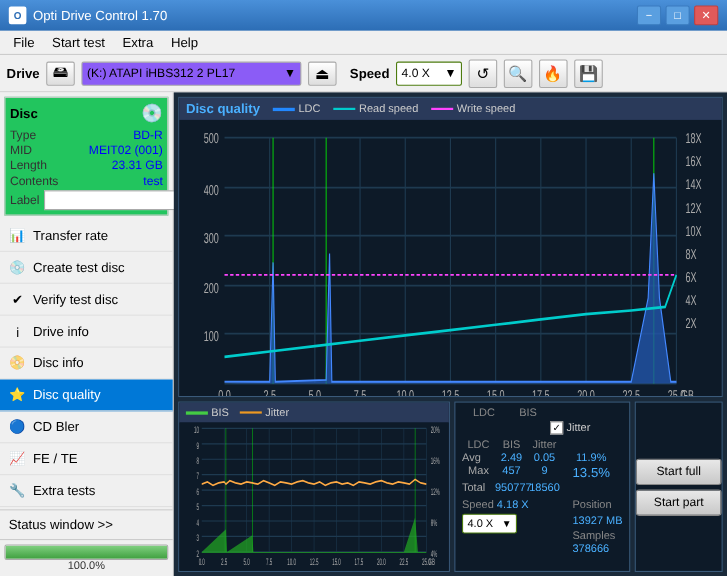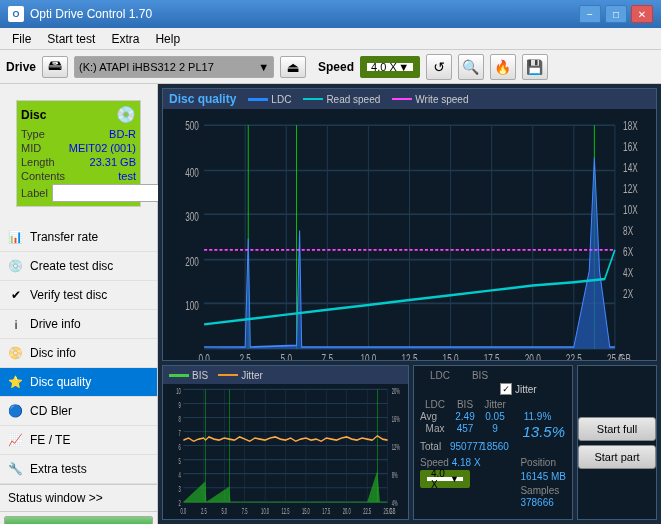--- a/index.html
+++ b/index.html
@@ -84,21 +84,21 @@
       padding: 0 6px;
       gap: 6px;
     }
     .toolbar-label {
       font-size: 12px;
       font-weight: bold;
     }
     .drive-combo {
       width: 200px;
       height: 22px;
-      background: #a3a3a3;
+      background: #8b5cf6;
       border: 1px solid #aaa;
       border-radius: 2px;
       padding: 0 4px;
       font-size: 11px;
       display: flex;
       align-items: center;
       justify-content: space-between;
       cursor: pointer;
     }
     .drive-icon-btn {
@@ -111,21 +111,21 @@
       align-items: center;
       justify-content: center;
       cursor: pointer;
       font-size: 14px;
     }
     .speed-label { font-size: 12px; font-weight: bold; margin-left: 6px; }
     .speed-combo {
       width: 60px;
       height: 22px;
       background: white;
-      border: 7px solid #4d7c0f;
+      border: 1px solid #4d7c0f;
       border-radius: 2px;
       padding: 0 4px;
       font-size: 11px;
       display: flex;
       align-items: center;
       justify-content: space-between;
       cursor: pointer;
     }
     .toolbar-icon-btn {
       width: 26px;
@@ -151,23 +151,23 @@
       width: 158px;
       min-width: 158px;
       background: #f0f0f0;
       border-right: 1px solid #ccc;
       display: flex;
       flex-direction: column;
     }
 
     
     .disc-panel {
-      background: #84cc16;
+      background: #22c55e;
       border: 1px solid #ccc;
-      margin: 16px;
+      margin: 4px;
       padding: 4px;
     }
     .disc-header {
       display: flex;
       justify-content: space-between;
       align-items: center;
       margin-bottom: 4px;
     }
     .disc-title { font-size: 12px; font-weight: bold; }
     .disc-icon { font-size: 16px; }
@@ -615,21 +615,21 @@
           <span style="color:#aaa;font-size:10px;">Avg</span>
           <span style="color:#4ab0ff;font-size:10px;text-align:center;">2.49</span>
           <span style="color:#4ab0ff;font-size:10px;text-align:center;">0.05</span>
           <span style="color:#4ab0ff;font-size:10px;text-align:center;">11.9%</span>
         </div>
 
         <div style="display: grid; grid-template-columns: 30px 30px 30px 55px; margin-bottom: 1px;">
           <span style="color:#aaa;font-size:10px;text-align:center;">Max</span>
           <span style="color:#4ab0ff;font-size:10px;text-align:center;">457</span>
           <span style="color:#4ab0ff;font-size:10px;text-align:center;">9</span>
-          <span style="color:#4ab0ff;font-size:15px;text-align:right;font-style:italic;">13.5%</span>
+          <span style="color:#4ab0ff;font-size:12px;text-align:center;">13.5%</span>
         </div>
 
         <div style="display: grid; grid-template-columns: 30px 30px 30px; margin-bottom: 4px;">
           <span style="color:#aaa;font-size:10px;">Total</span>
           <span style="color:#4ab0ff;font-size:10px;text-align:center;">950777</span>
           <span style="color:#4ab0ff;font-size:10px;text-align:center;">18560</span>
         </div>
 
         <div style="display:flex; justify-content:space-between; margin-bottom:2px;">
           <div>
@@ -638,21 +638,21 @@
             <div class="speed-combo" style="width:50px; height:18px; margin-top:2px;">
               <span style="font-size:10px;">4.0 X</span>
               <span style="font-size:9px;">▼</span>
             </div>
           </div>
           <div>
             <div style="margin-bottom:2px;">
               <span style="color:#888;font-size:10px;">Position</span>
             </div>
             <div>
-              <span style="color:#4ab0ff;font-size:10px;">16145 MB</span>
+              <span style="color:#4ab0ff;font-size:10px;">13927 MB</span>
             </div>
             <div style="margin-top:2px;">
               <span style="color:#888;font-size:10px;">Samples</span>
             </div>
             <div>
               <span style="color:#4ab0ff;font-size:10px;">378666</span>
             </div>
           </div>
         </div>
       </div>

